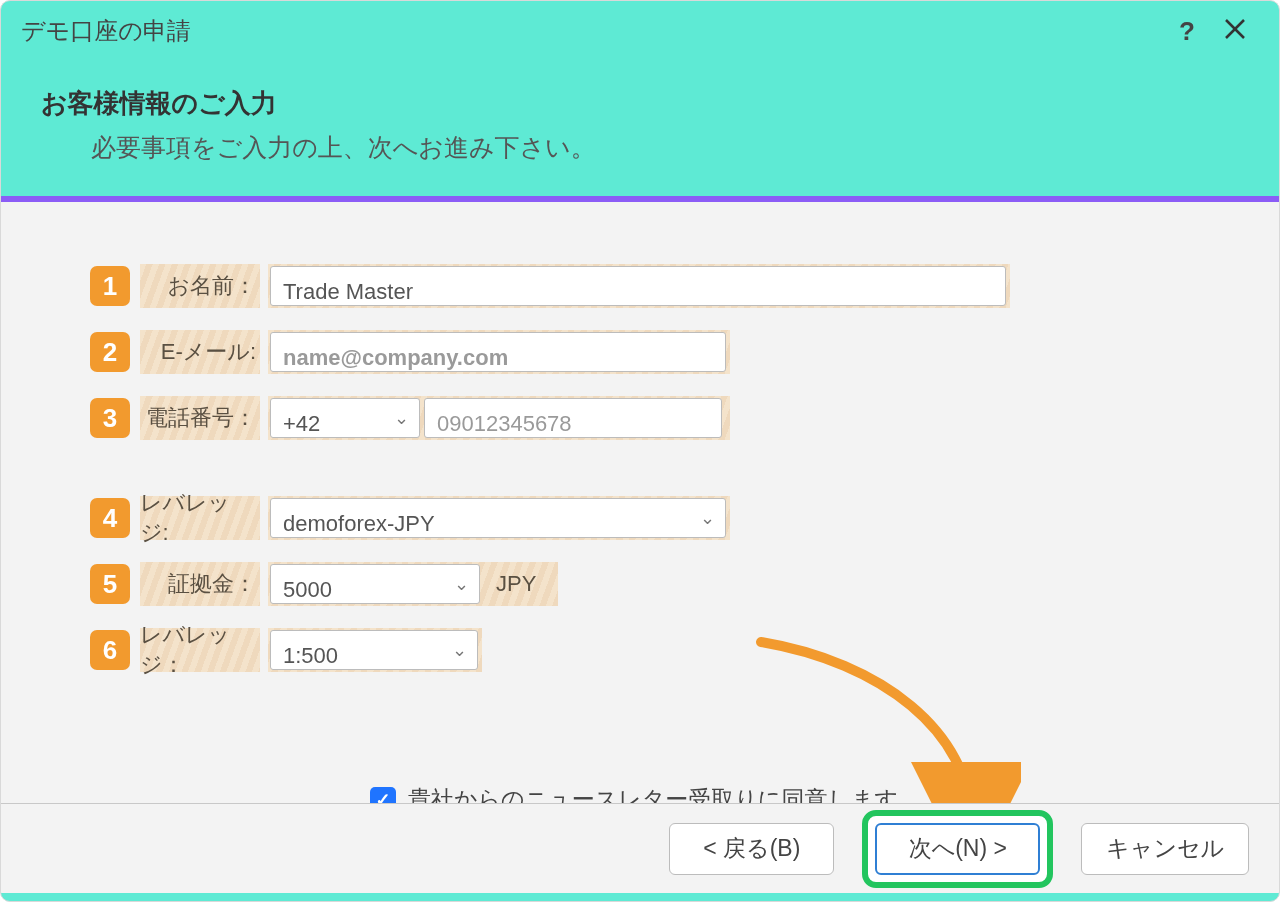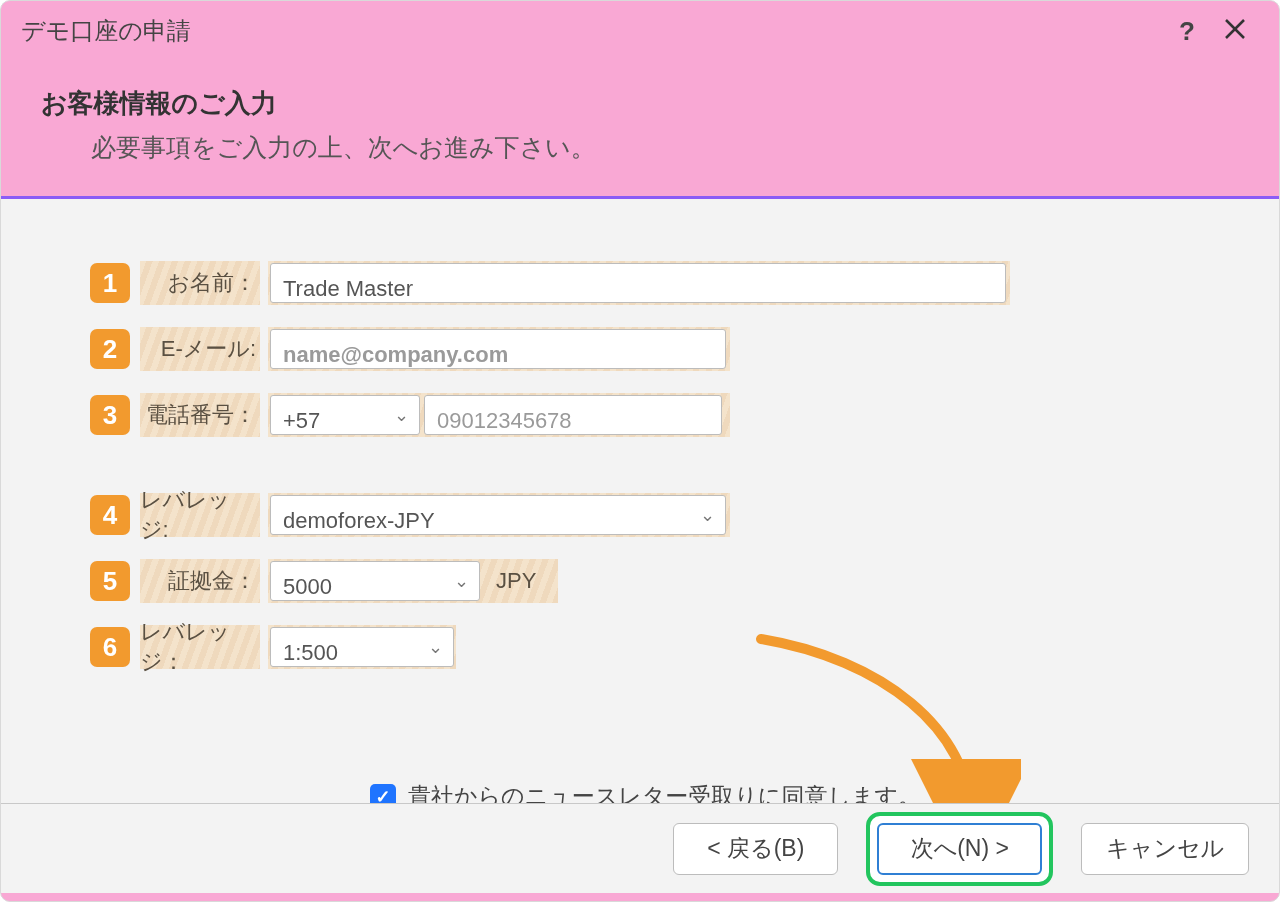--- a/index.html
+++ b/index.html
@@ -1,33 +1,33 @@
 <!DOCTYPE html>
 <html><head>
 <meta charset="utf-8">
 <style>
   * { box-sizing: border-box; margin: 0; padding: 0; }
   html, body { width: 1280px; height: 902px; font-family: "Hiragino Kaku Gothic ProN","Yu Gothic","Meiryo",sans-serif; }
   .window {
     width: 1280px; height: 902px;
     border: 1px solid #d9d9d9; border-radius: 10px;
-    background: #f9a8d4; position: relative; overflow: hidden;
+    background: #5eead4; position: relative; overflow: hidden;
   }
   
   .titlebar {
     height: 60px; display: flex; align-items: center;
     padding: 0 20px; font-size: 24px; color: #444;
   }
   .titlebar .spacer { flex: 1; }
   .titlebar .tb-btn { width: 48px; text-align: center; font-size: 26px; font-weight: 600; color: #444; cursor: default; }
   .tb-close { font-size: 28px; }
   
   .header-sec {
     padding: 25px 40px 32px 40px;
-    border-bottom: 3px solid #8b5cf6;
+    border-bottom: 6px solid #8b5cf6;
   }
   .header-sec .h-title { font-size: 26px; font-weight: 700; color: #333; margin-bottom: 10px; }
   .header-sec .h-sub { font-size: 25px; color: #555; margin-left: 50px; }
   
   .body-sec {
     background: #f3f3f3;
     padding: 60px 0 0 0;
     height: 630px;
     position: relative;
   }
@@ -79,21 +79,21 @@
   }
   .btn {
     height: 52px; min-width: 165px; padding: 0 24px;
     background: #ffffff; border: 1px solid #bcbcbc; border-radius: 6px;
     font-size: 23px; color: #444; display: inline-flex; align-items: center; justify-content: center;
     margin-left: 28px;
   }
   .btn.primary { border: 2px solid #2f7fd4; }
   .next-wrap {
     position: relative; padding: 7px; border-radius: 14px;
-    background: #fff; border: 4px solid #22c55e; margin-left: 28px;
+    background: #fff; border: 6px solid #22c55e; margin-left: 28px;
   }
   .next-wrap .btn { margin-left: 0; }
   
   .arrow-svg {
     position: absolute; left: 720px; top: 430px; pointer-events: none;
   }
 </style>
 </head>
 <body>
 
@@ -137,21 +137,21 @@
             <span>name@company.com</span>
           </div>
         </div>
       </div>
 
       <div class="row">
         <div class="num-badge">3</div>
         <div class="label-cell">電話番号：</div>
         <div class="field-cell" style="width:462px;">
           <div class="input-box" style="width:150px;">
-            <span>+57</span>
+            <span>+42</span>
             <span class="chev">⌄</span>
           </div>
           <div class="input-box placeholder" style="width:298px;">
             <span>09012345678</span>
           </div>
         </div>
       </div>
 
       <div class="row extra-gap">
         <div class="num-badge">4</div>
@@ -172,21 +172,21 @@
             <span>5000</span>
             <span class="chev">⌄</span>
           </div>
           <span class="suffix">JPY</span>
         </div>
       </div>
 
       <div class="row">
         <div class="num-badge">6</div>
         <div class="label-cell">レバレッジ：</div>
-        <div class="field-cell" style="width:188px;">
+        <div class="field-cell" style="width:214px;">
           <div class="input-box" style="width:208px;">
             <span>1:500</span>
             <span class="chev">⌄</span>
           </div>
         </div>
       </div>
 
       <div class="chk-row">
         <span class="chk-box">
           <span class="tick">✓</span>

